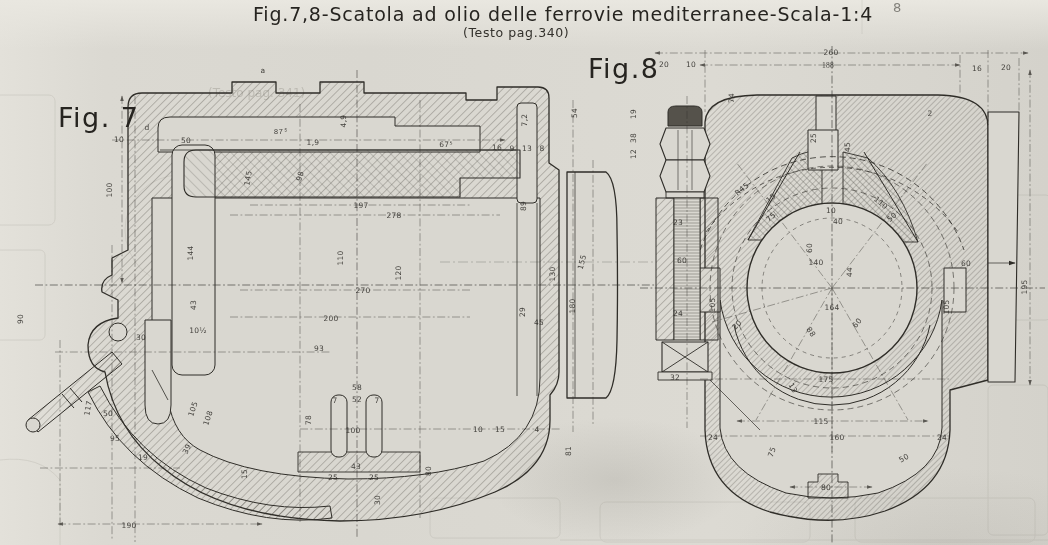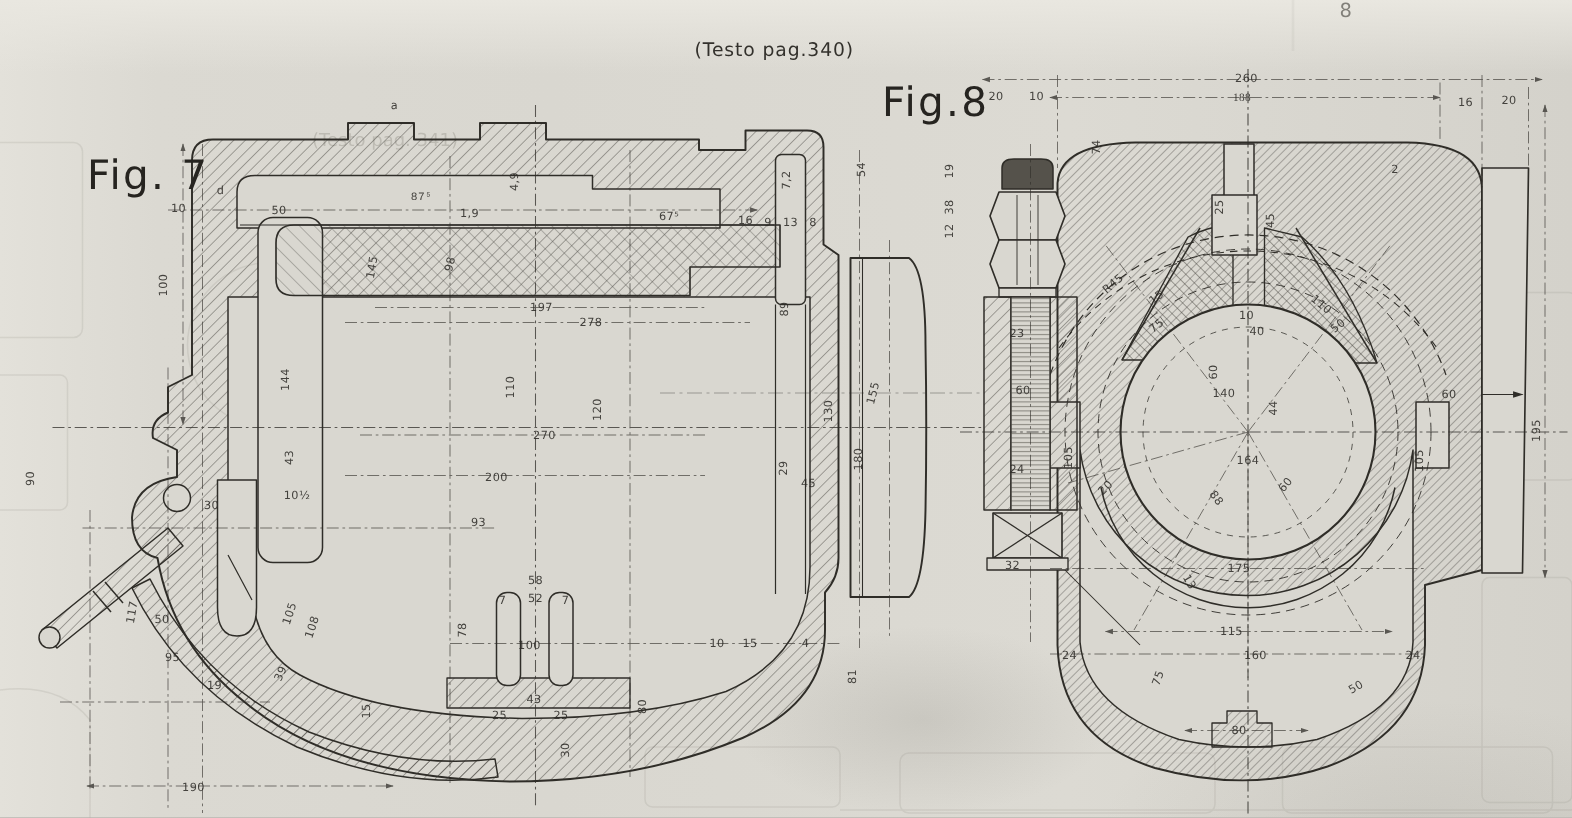--- a/index.html
+++ b/index.html
@@ -197,20 +197,21 @@
       <line x1="832" y1="288" x2="928" y2="162"></line>
       <line x1="832" y1="288" x2="756" y2="420"></line>
       <line x1="832" y1="288" x2="908" y2="420"></line>
       <line x1="832" y1="288" x2="832" y2="452"></line>
       <line x1="832" y1="288" x2="712" y2="322"></line>
 
       <line x1="440" y1="262" x2="655" y2="262" stroke-dasharray="10 3 2 3" opacity="0.6"></line>
     </g>
   </svg>
 
+  <span class="txt title">Fig.7,8-Scatola ad olio delle ferrovie mediterranee-Scala-1:4</span>
   <span class="txt subtitle">(Testo pag.340)</span>
   <span class="txt figlabel fig7">Fig. 7</span>
   <span class="txt figlabel fig8">Fig.8</span>
   <span class="txt corner">8</span>
 
   <div id="dims">
       <span class="dim" style="left: 263px; top: 70px;">a</span>
       <span class="dim" style="left: 147px; top: 127px;">d</span>
       <span class="dim" style="left: 119px; top: 139px;">10</span>
       <span class="dim" style="left: 186px; top: 140px;">50</span>

